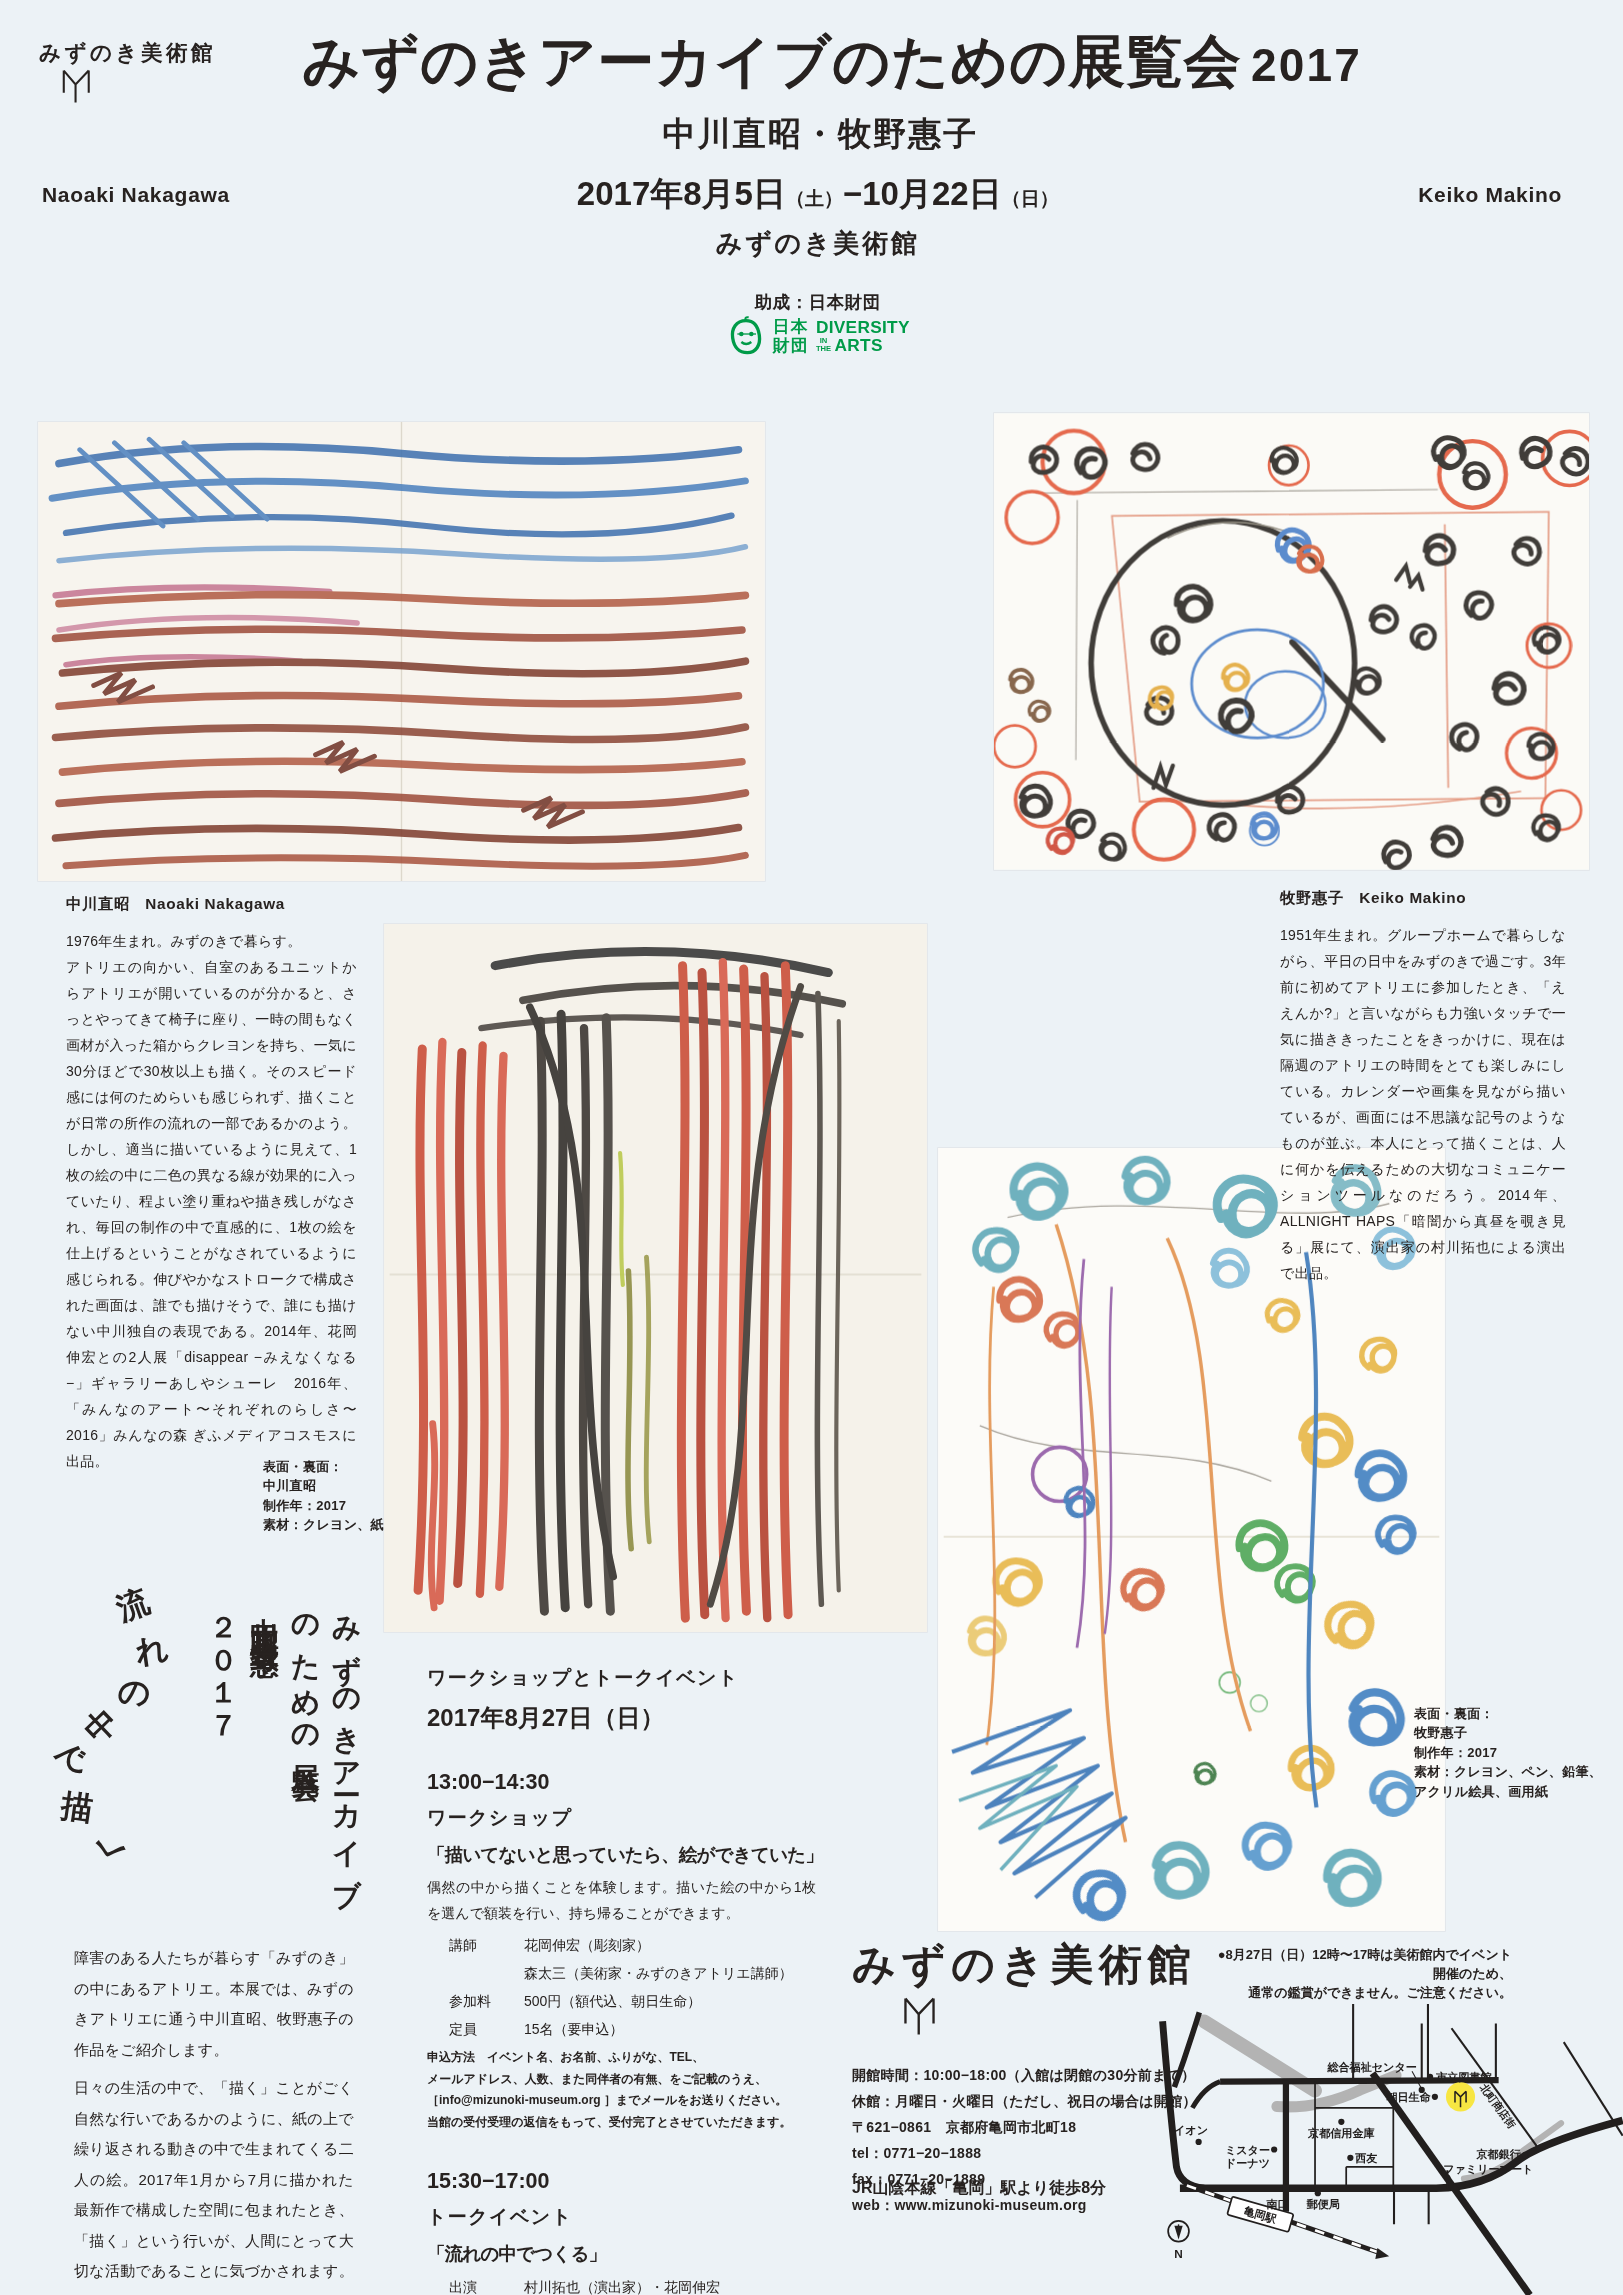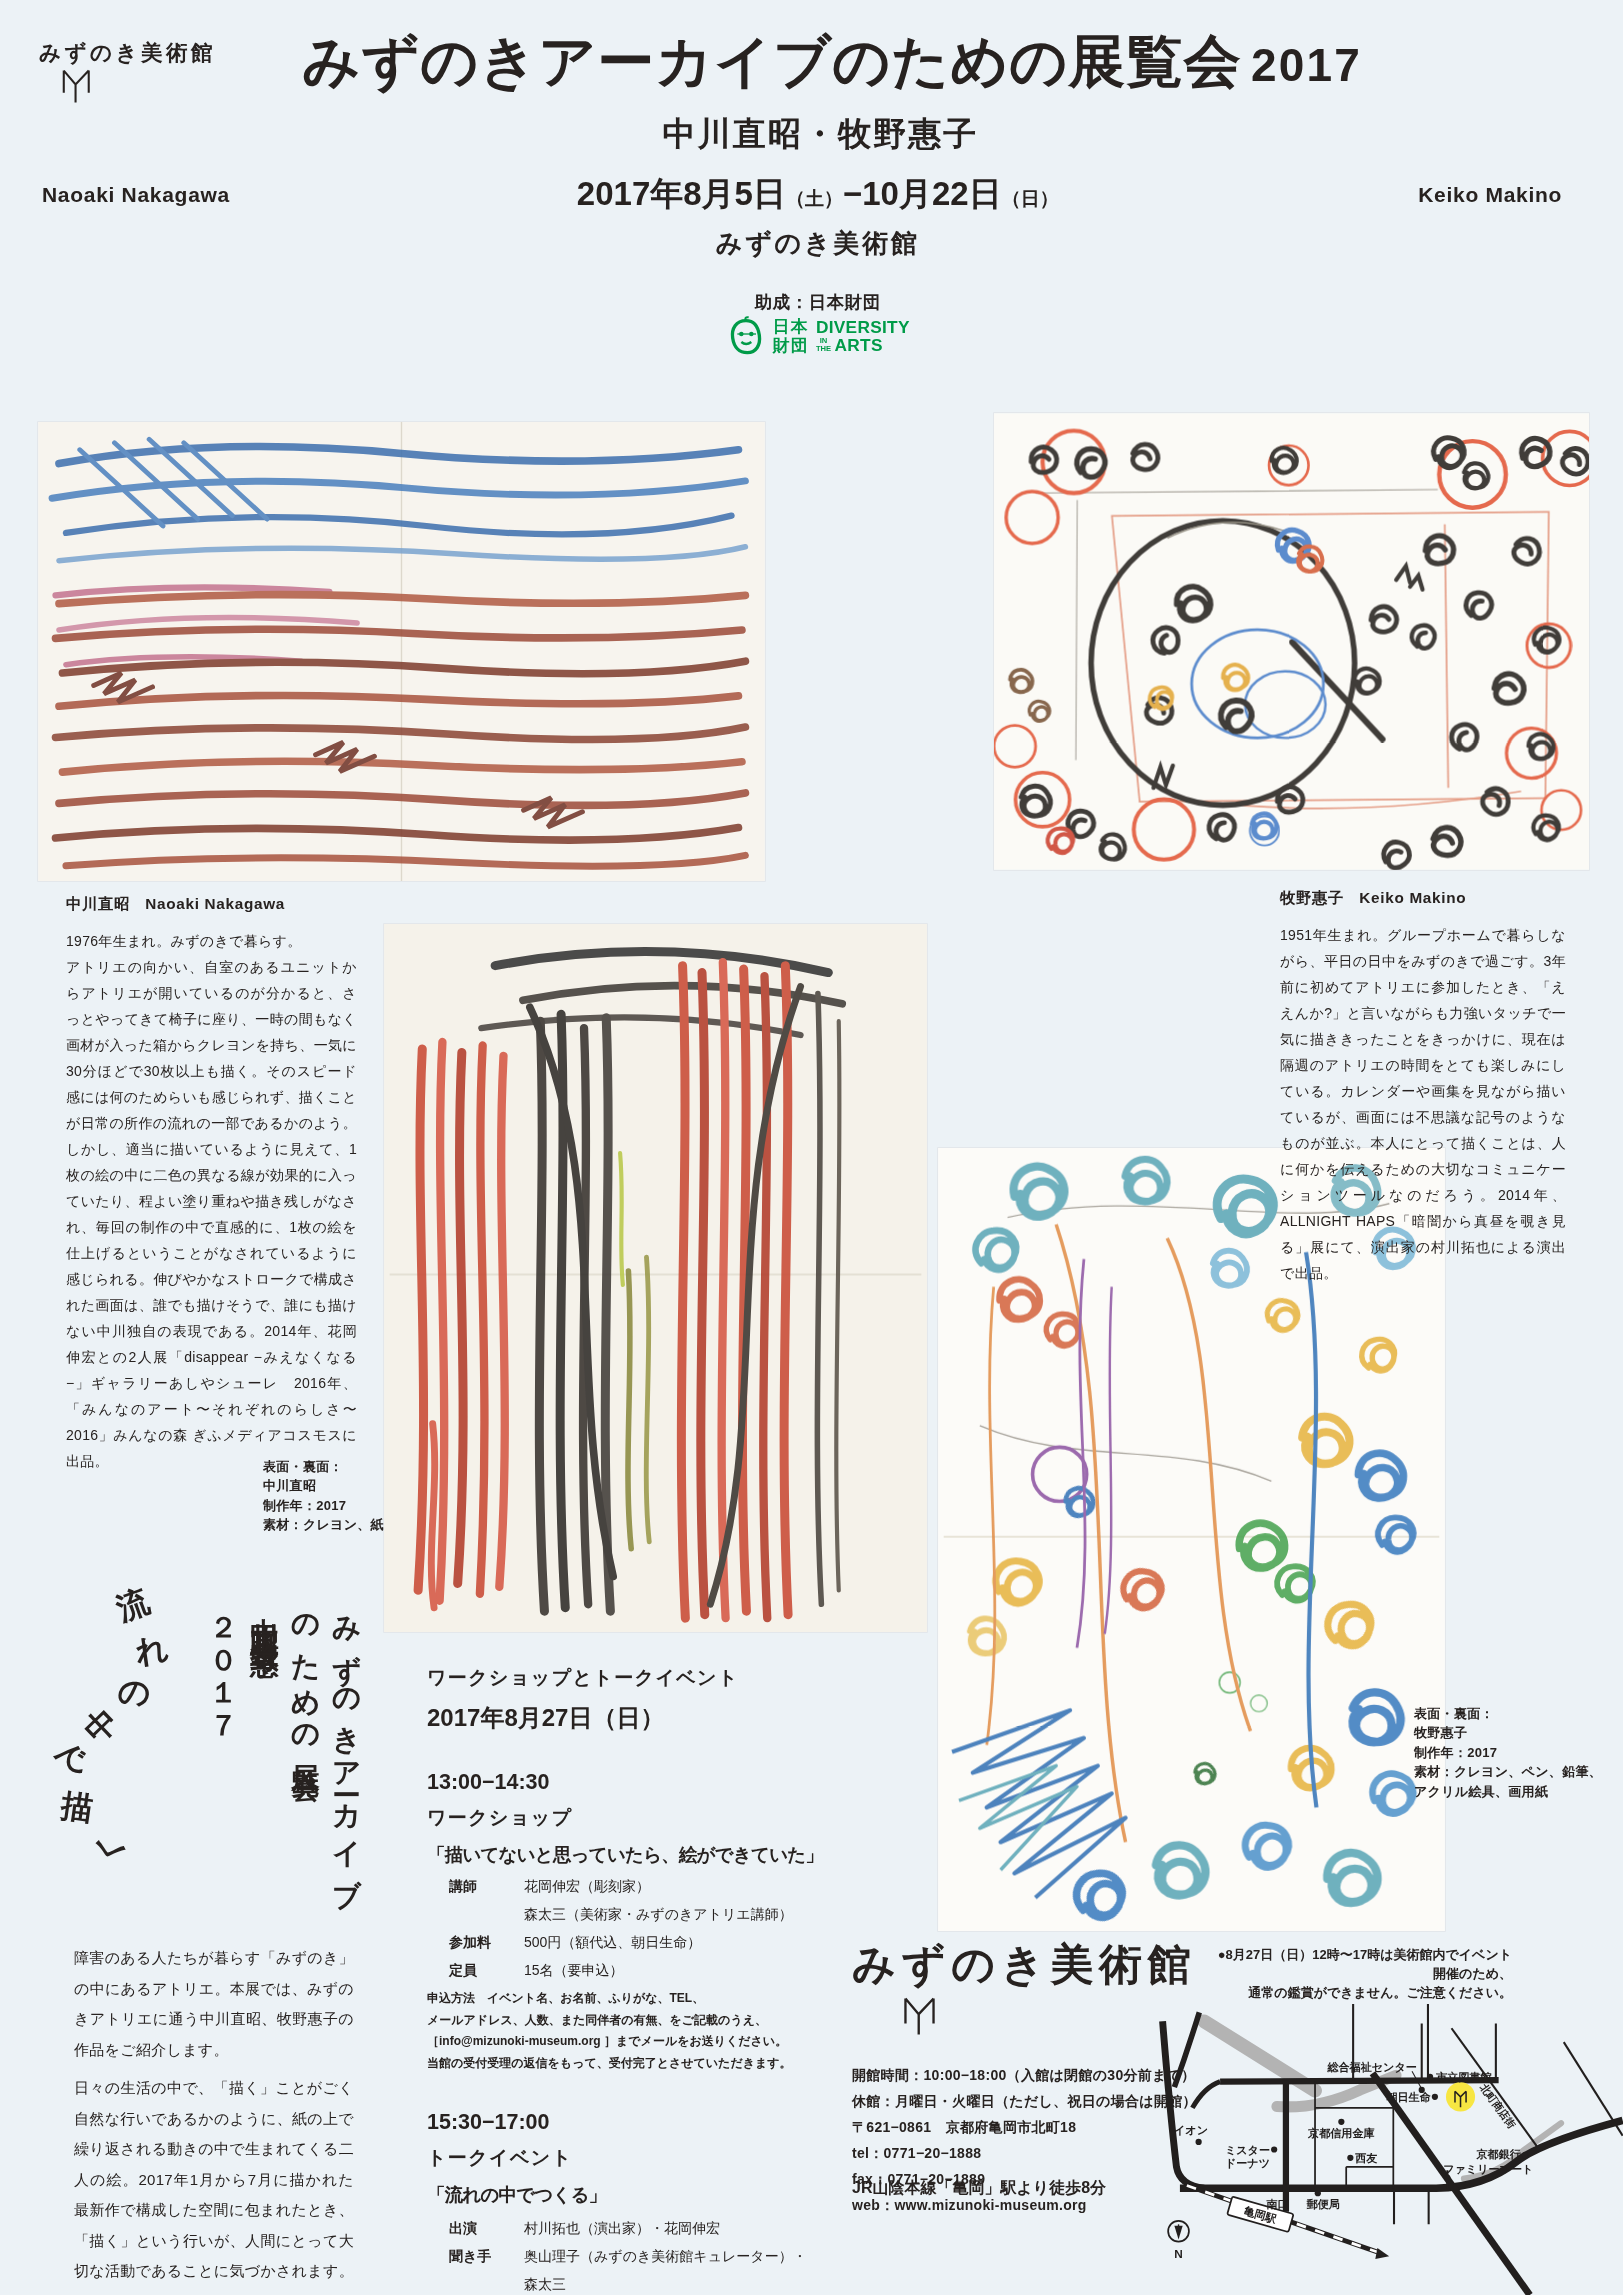--- a/index.html
+++ b/index.html
@@ -37,21 +37,21 @@
   .intro p{margin:8px;}
   
   .events{width:389px;}
   .ev-head{font-size:19px;font-weight:bold;letter-spacing:1.4px;}
   .ev-date{font-size:24px;font-weight:bold;margin-top:11px;}
   .ev-time{font-size:21.5px;font-weight:bold;margin-top:36px;}
   .ev-label{font-size:19px;font-weight:bold;margin-top:9.7px;letter-spacing:1.4px;}
   .ev-title{font-size:18.4px;font-weight:bold;margin-top:11px;letter-spacing:-0.7px;white-space:nowrap;}
   .ev-desc{font-size:14px;line-height:26px;margin-top:7px;text-align:justify;}
   .ev-row{display:flex;font-size:14px;line-height:28px;}
-  .ev-row .lb{width:75px;flex:none;font-weight:bold;padding-left:22px;}
+  .ev-row .lb{width:75px;flex:none;font-weight:normal;padding-left:22px;}
   .ev-small{font-size:12px;line-height:21.5px;margin-top:4.2px;font-weight:bold;}
   
   .museum-name{font-family:"Liberation Serif","DejaVu Serif",serif;font-size:43px;font-weight:bold;letter-spacing:5.6px;}
   .m-info{font-size:14px;line-height:26px;font-weight:bold;letter-spacing:0.3px;}
   .m-access{font-size:16px;font-weight:bold;}
   .map-note{width:298px;text-align:right;font-size:13px;line-height:19px;font-weight:bold;}
   .paper{box-shadow:0 0 0 0.7px rgba(60,55,45,.08);}
   svg text{font-family:"Liberation Sans","DejaVu Sans",sans-serif;}
 </style>
 </head>
@@ -339,20 +339,21 @@
     <p>日々の生活の中で、「描く」ことがごく自然な行いであるかのように、紙の上で繰り返される動きの中で生まれてくる二人の絵。2017年1月から7月に描かれた最新作で構成した空間に包まれたとき、「描く」という行いが、人間にとって大切な活動であることに気づかされます。</p>
   </div>
 
   <div class="abs events" style="left:427px;top:1665px;">
     <div class="ev-head">ワークショップとトークイベント</div>
     <div class="ev-date">2017年8月27日（日）</div>
 
     <div class="ev-time">13:00−14:30</div>
     <div class="ev-label">ワークショップ</div>
     <div class="ev-title">「描いてないと思っていたら、絵ができていた」</div>
+    <div class="ev-desc">偶然の中から描くことを体験します。描いた絵の中から1枚を選んで額装を行い、持ち帰ることができます。</div>
     <div class="ev-row" style="margin-top:5.6px;">
       <span class="lb">講師</span>
       <span>花岡伸宏（彫刻家）</span>
     </div>
     <div class="ev-row">
       <span class="lb"></span>
       <span>森太三（美術家・みずのきアトリエ講師）</span>
     </div>
     <div class="ev-row">
       <span class="lb">参加料</span>

